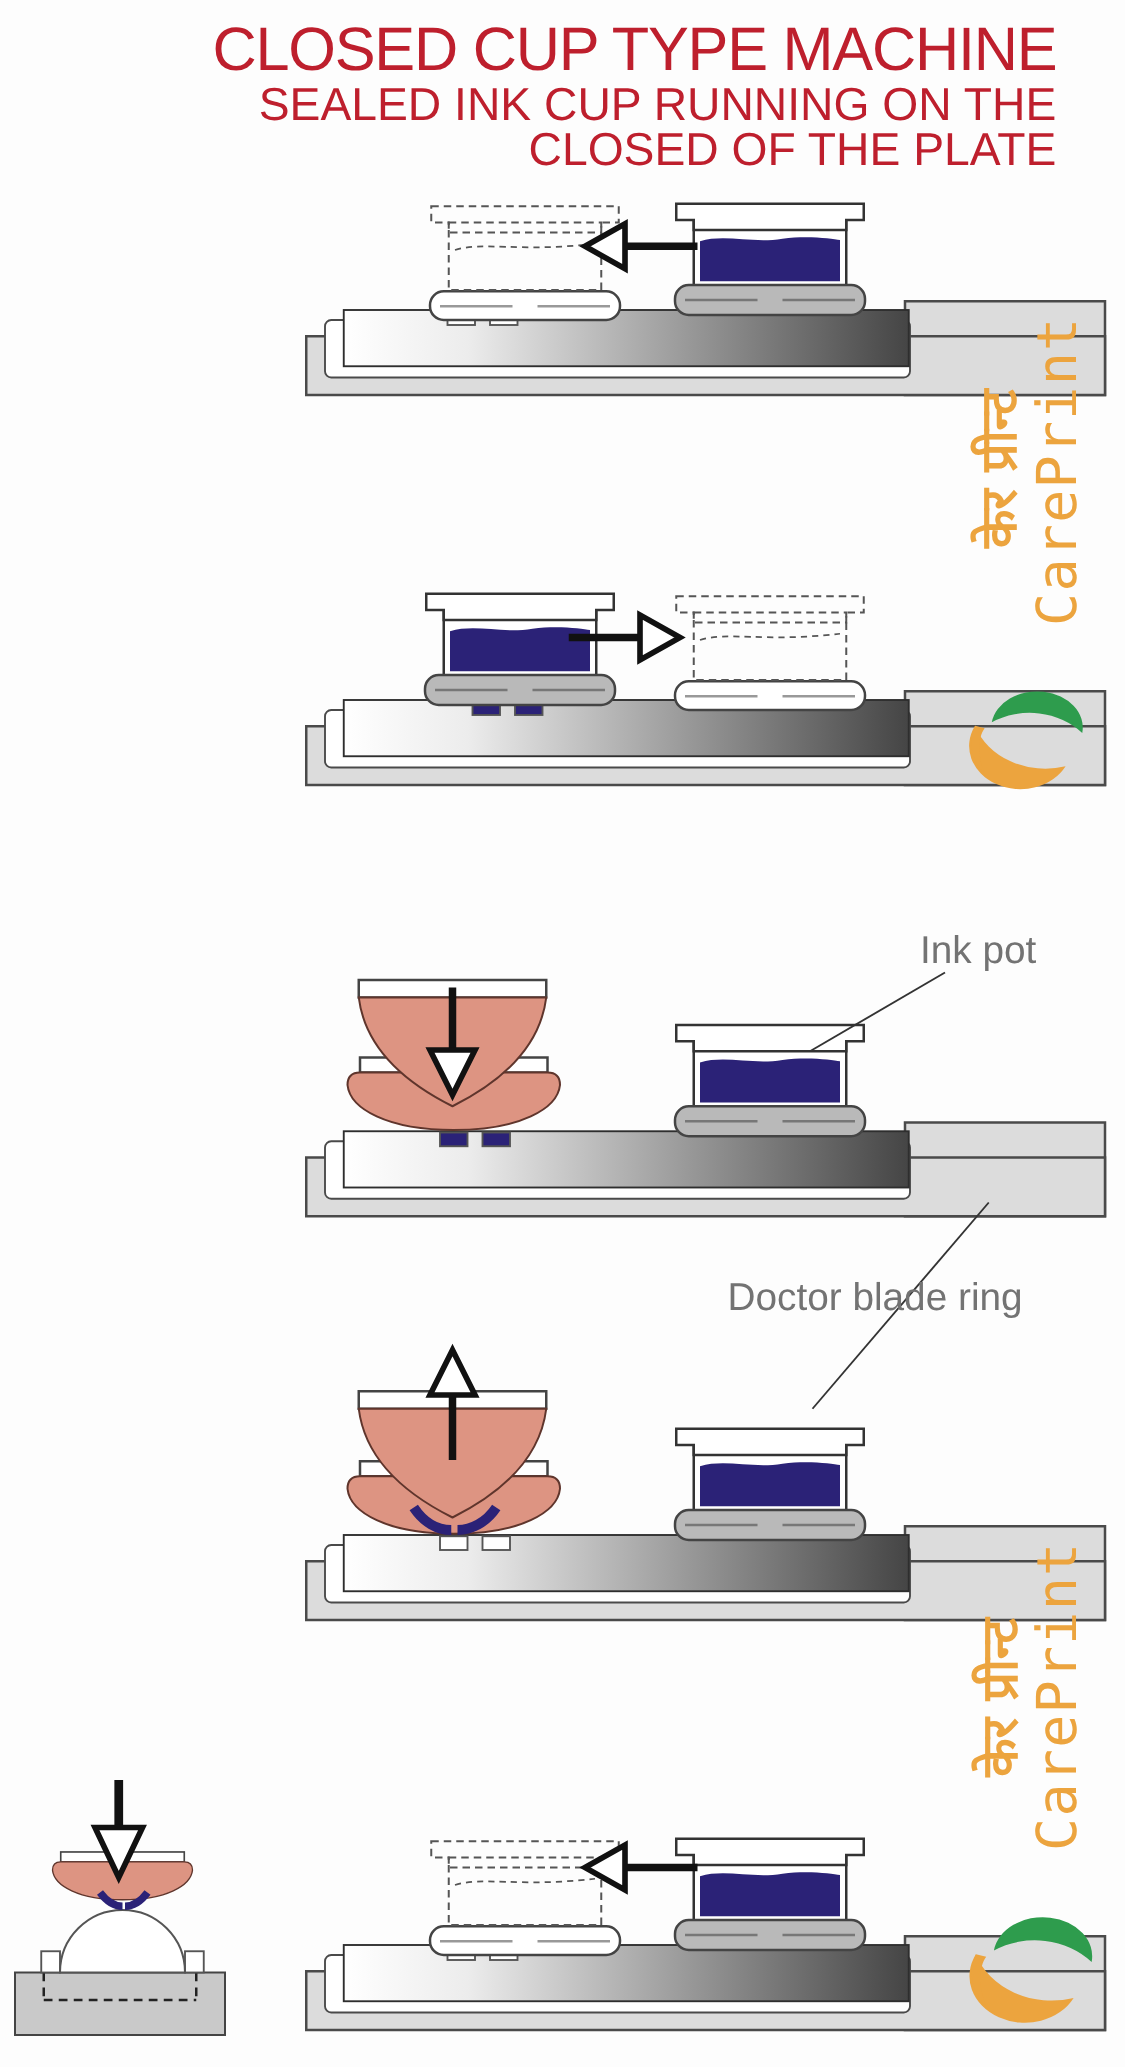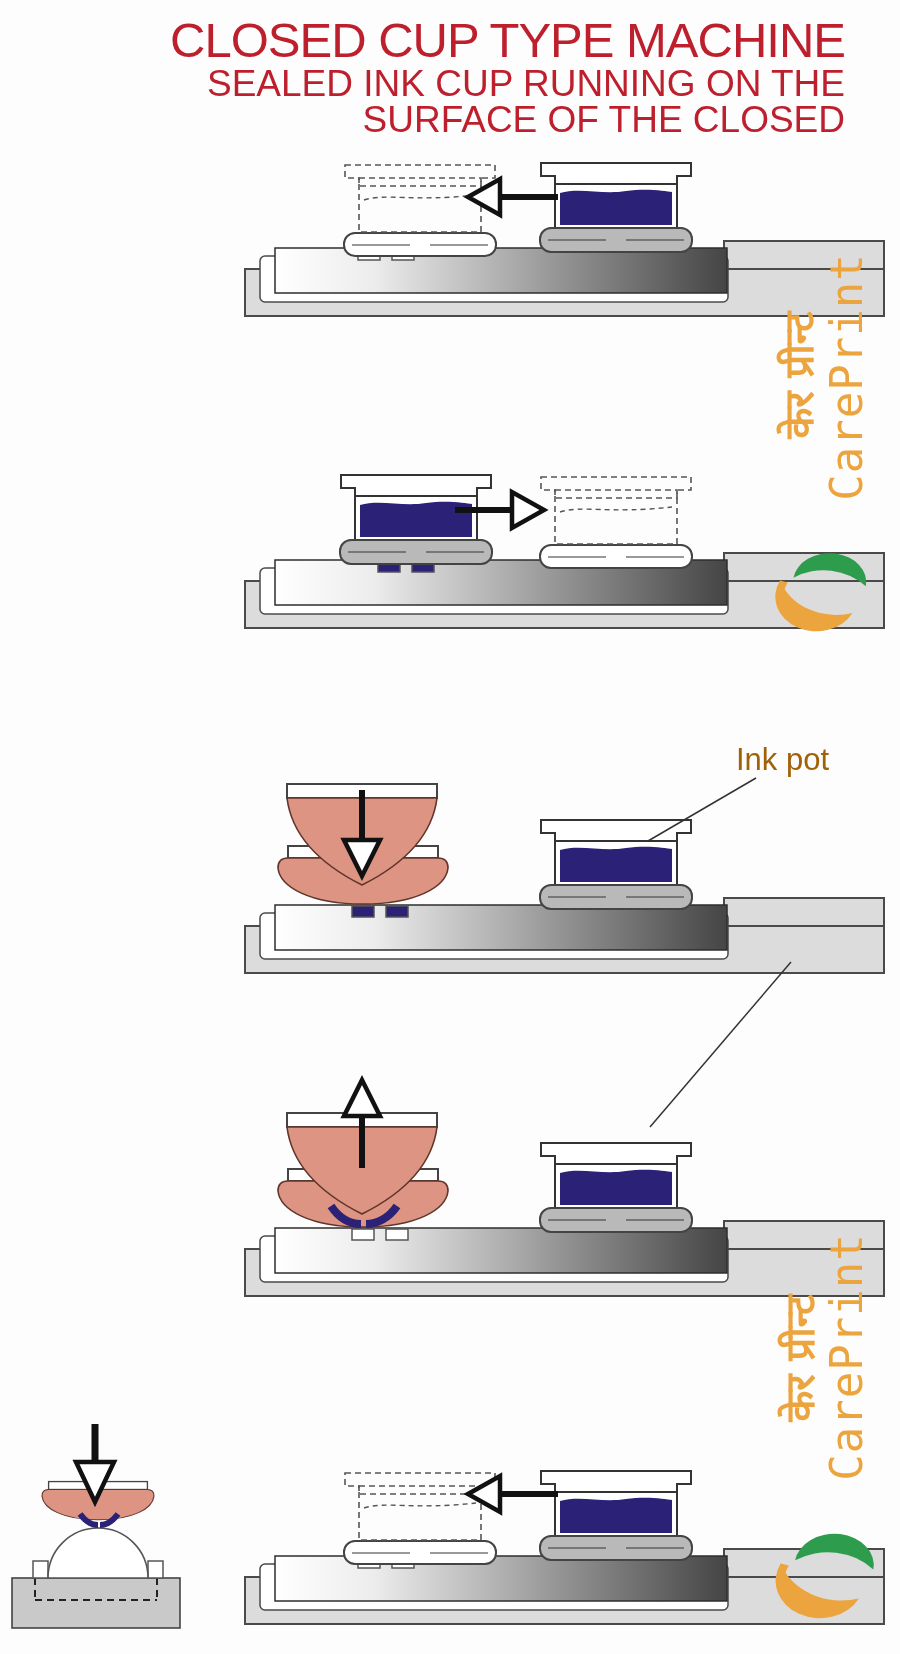--- a/index.html
+++ b/index.html
@@ -2,21 +2,21 @@
 <html><head>
 <meta charset="utf-8">
 <style>
   html,body{margin:0;padding:0;background:#ffffff;}
   body{font-family:"Liberation Sans", sans-serif;}
   #page{position:relative;width:900px;height:1654px;background:#fdfdfd;overflow:hidden;}
   #gfx{position:absolute;left:0;top:0;width:900px;height:1654px;}
   .titleblock{position:absolute;top:14px;right:55px;text-align:right;color:#be1f2d;}
   .title-main{font-size:49px;line-height:52px;letter-spacing:-1px;font-weight:400;white-space:nowrap;}
   .title-sub{font-size:37px;line-height:36px;font-weight:400;white-space:nowrap;}
-  .calloutlabel{position:absolute;color:#a16207;font-size:31px;white-space:nowrap;}
+  .calloutlabel{position:absolute;color:#737373;font-size:31px;white-space:nowrap;}
   .wm{position:absolute;transform:translate(-50%,-50%) rotate(-90deg);white-space:nowrap;color:#eca43e;}
   .wm-latin{font-family:"DejaVu Sans Mono", monospace;font-size:44px;letter-spacing:1px;font-weight:400;}
   .wm-dev{font-family:"DejaVu Sans", sans-serif;font-size:40px;font-weight:700;}
 </style>
 </head>
 <body>
 
 <div id="page">
 
   <svg id="gfx" viewBox="0 0 900 1654" xmlns="http://www.w3.org/2000/svg">
@@ -159,24 +159,25 @@
       </g>
     </g>
 
     <use href="#logo" x="772" y="533" width="100" height="100"></use>
     <use href="#logo" x="774" y="1512" width="104" height="108"></use>
   </svg>
 
   <div class="titleblock">
     <div class="title-main">CLOSED CUP TYPE MACHINE</div>
     <div class="title-sub">SEALED INK CUP RUNNING ON THE</div>
-    <div class="title-sub">SURFACE OF THE CLOSED</div>
+    <div class="title-sub">CLOSED OF THE PLATE</div>
   </div>
 
   <div class="calloutlabel" style="left:736px;top:742px;">Ink pot</div>
+  <div class="calloutlabel" style="left:582px;top:1020px;">Doctor blade ring</div>
 
   <div class="wm wm-dev" style="left:797px;top:375px;">केर प्रीन्ट</div>
   <div class="wm wm-latin" style="left:846px;top:377px;">CarePrint</div>
 
   <div class="wm wm-dev" style="left:798px;top:1358px;">केर प्रीन्ट</div>
   <div class="wm wm-latin" style="left:846px;top:1357px;">CarePrint</div>
 
 </div>
 
 </body></html>

